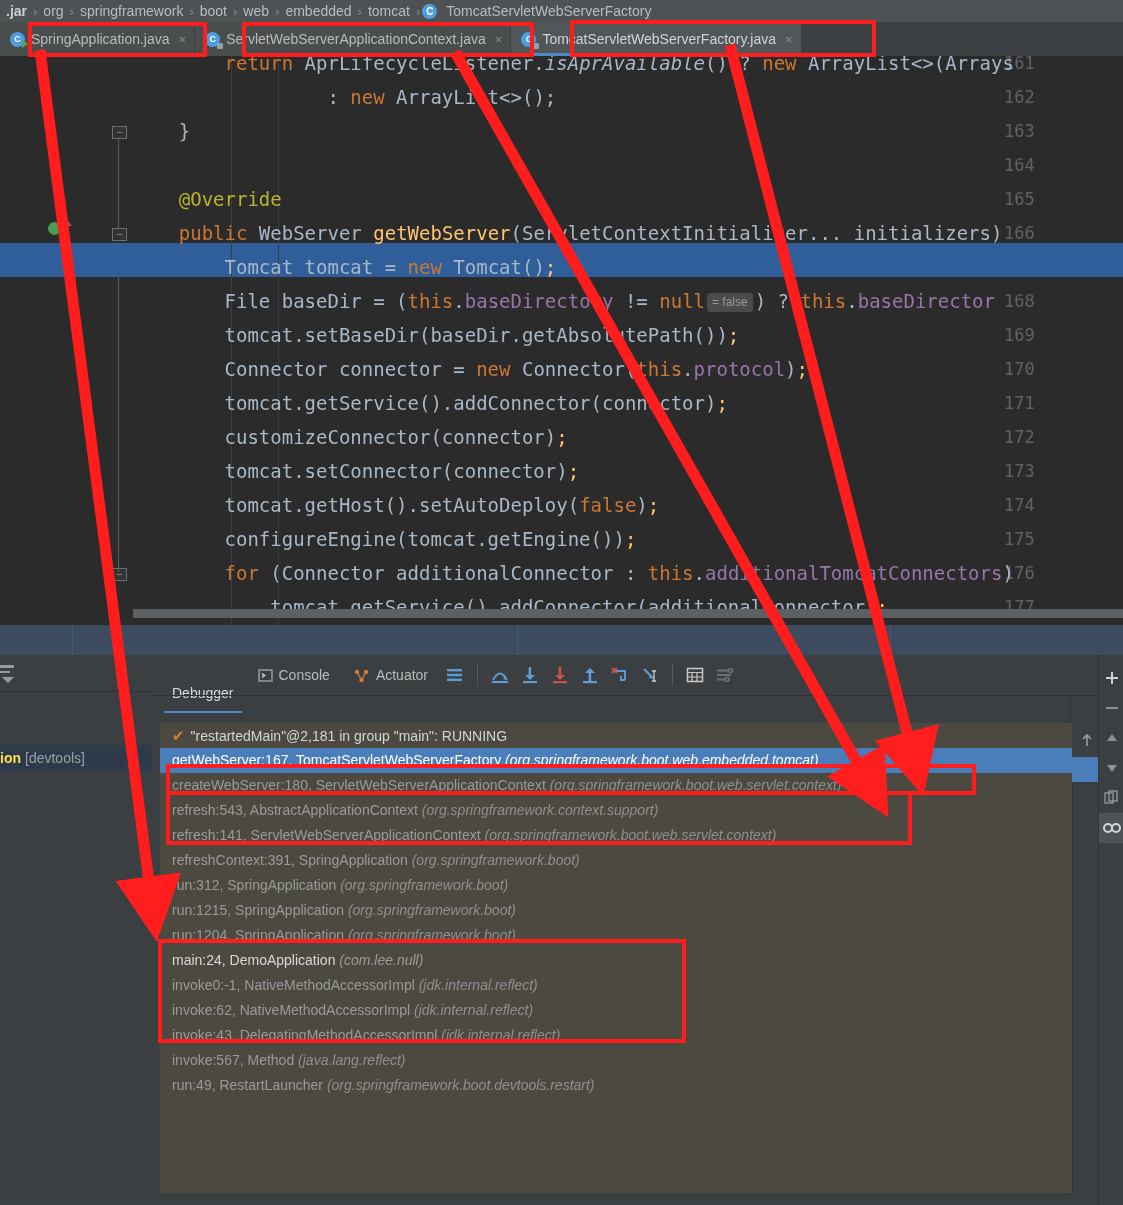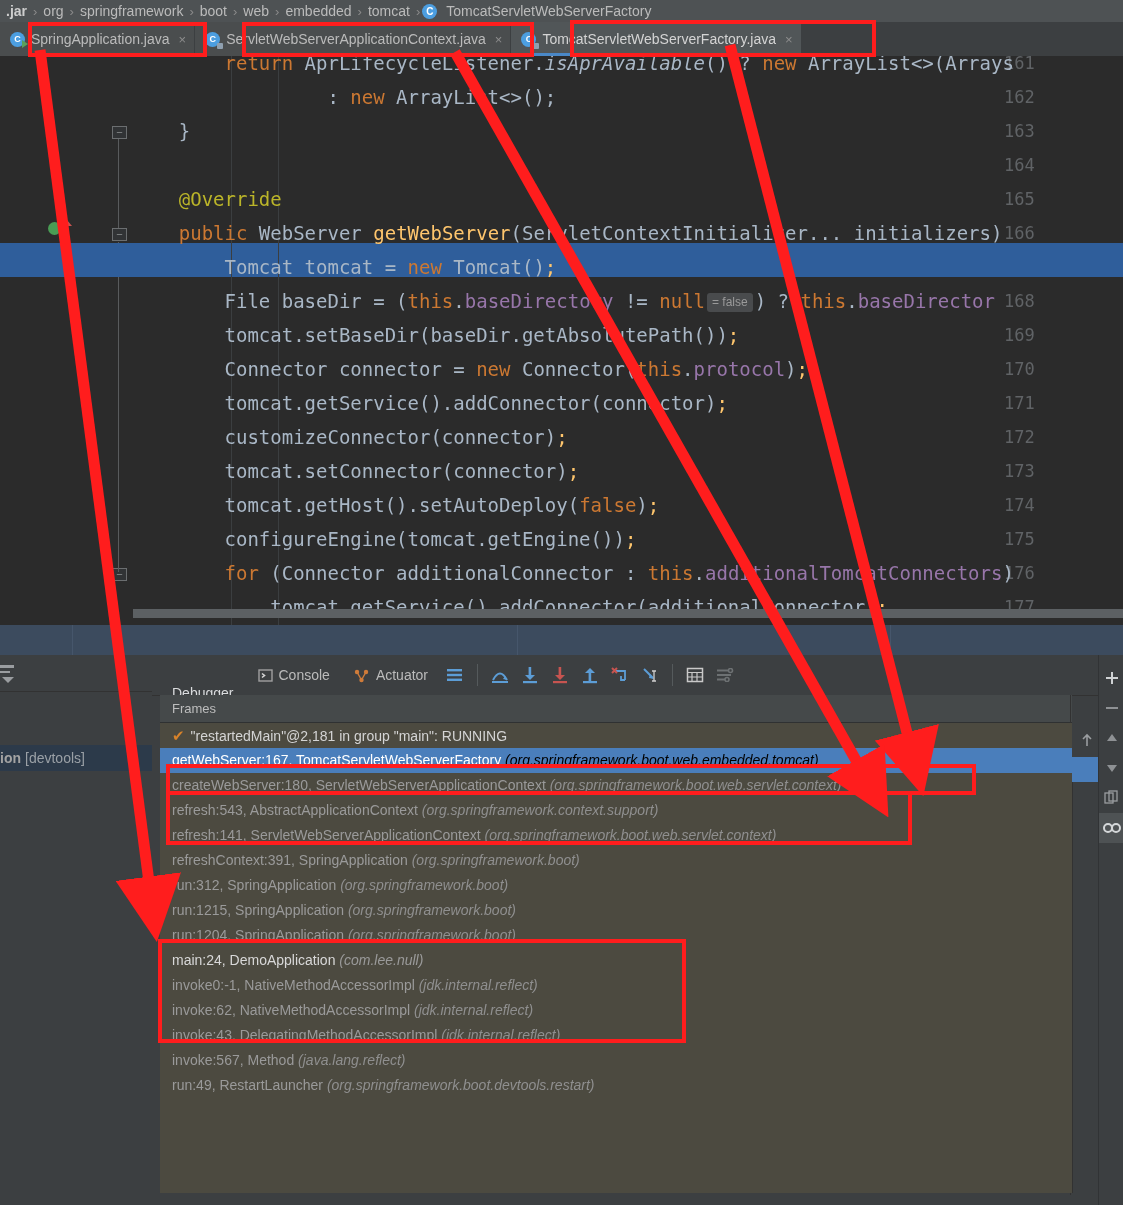--- a/index.html
+++ b/index.html
@@ -131,21 +131,21 @@
   }
   #leftpanel .lp-toolbar{position:absolute;left:0;top:0;width:152px;height:36px;border-bottom:1px solid #323232;}
   #lp-menuicon{position:absolute;left:0;top:10px;width:14px;height:3px;background:#9a9da0;}
   #lp-menuicon2{position:absolute;left:0;top:16px;width:10px;height:2px;background:#9a9da0;}
   #lp-caret{position:absolute;left:2px;top:22px;width:0;height:0;
     border-left:6px solid transparent;border-right:6px solid transparent;border-top:6px solid #9a9da0;}
   #lp-sel{
     position:absolute;left:0;top:90px;width:152px;height:26px;background:#2c3a4a;
     display:flex;align-items:center;font-size:14px;color:#cfd2d4;
   }
-  #lp-sel .b{font-weight:bold;color:#a3a3a3;}
+  #lp-sel .b{font-weight:bold;color:#fde047;}
   #lp-sel .g{color:#9aa0a6;margin-left:4px;}
   #leftpanel .lp-body{position:absolute;left:0;top:116px;width:152px;height:434px;background:#3c3f41;}
   
   #debugpanel{
     position:absolute;left:152px;top:655px;width:971px;height:550px;background:#3c3f41;
   }
   #dbg-toolbar{
     position:absolute;left:0;top:0;width:971px;height:40px;
     display:flex;align-items:center;padding-left:8px;box-sizing:border-box;
   }
@@ -172,21 +172,21 @@
     background:#4c4a40;overflow:hidden;
   }
   .frow{
     height:25px;line-height:25px;font-size:14px;color:#9a9a9a;
     padding-left:12px;white-space:nowrap;overflow:hidden;
   }
   .frow.thread{color:#d4d4d4;background:#4c4a40;}
   .frow.sel{background:#4a7ebb;color:#ffffff;}
   .frow.bright{color:#d8d8d8;}
   .frow .pkg{font-style:italic;color:#8f8f8f;}
-  .frow.sel .pkg{color:#000000;}
+  .frow.sel .pkg{color:#ffffff;}
   .frow.bright .pkg{color:#9a9a9a;}
   .frow .tick{color:#d8832a;margin-right:6px;font-size:15px;}
   #frames-right{
     position:absolute;left:920px;top:102px;width:135px;height:436px;background:#3c3f41;
     border-left:1px solid #323232;
   }
   #frames-sel-strip{position:absolute;left:920px;top:102px;width:115px;height:25px;background:#4a7ebb;}
   #rightbar{
     position:absolute;left:1098px;top:655px;width:25px;height:550px;background:#3c3f41;
     border-left:1px solid #313335;
@@ -441,23 +441,20 @@
     <div class="tbbtn">
       <svg width="18" height="14" viewBox="0 0 18 14">
           <path d="M1 2.5h11M1 7h14M1 11.5h8" stroke="#6d7173" stroke-width="1.8"></path>
           <circle cx="14.5" cy="2.5" r="2" fill="none" stroke="#6d7173" stroke-width="1.6"></circle>
           <circle cx="11" cy="11.5" r="2" fill="none" stroke="#6d7173" stroke-width="1.6"></circle>
         </svg>
     </div>
   </div>
   <div id="dbg-divider"></div>
 
-  <div id="frames-header">
-    <span>Frames</span>
-  </div>
 
   <div id="vline"></div>
 
   <div id="frames-toolbar">
     <div class="tbbtn">
       <svg width="16" height="16" viewBox="0 0 16 16">
           <path d="M8 14V3M4 7l4-4 4 4" fill="none" stroke="#9a9da0" stroke-width="1.6"></path>
         </svg>
     </div>
     <div class="tbbtn">

